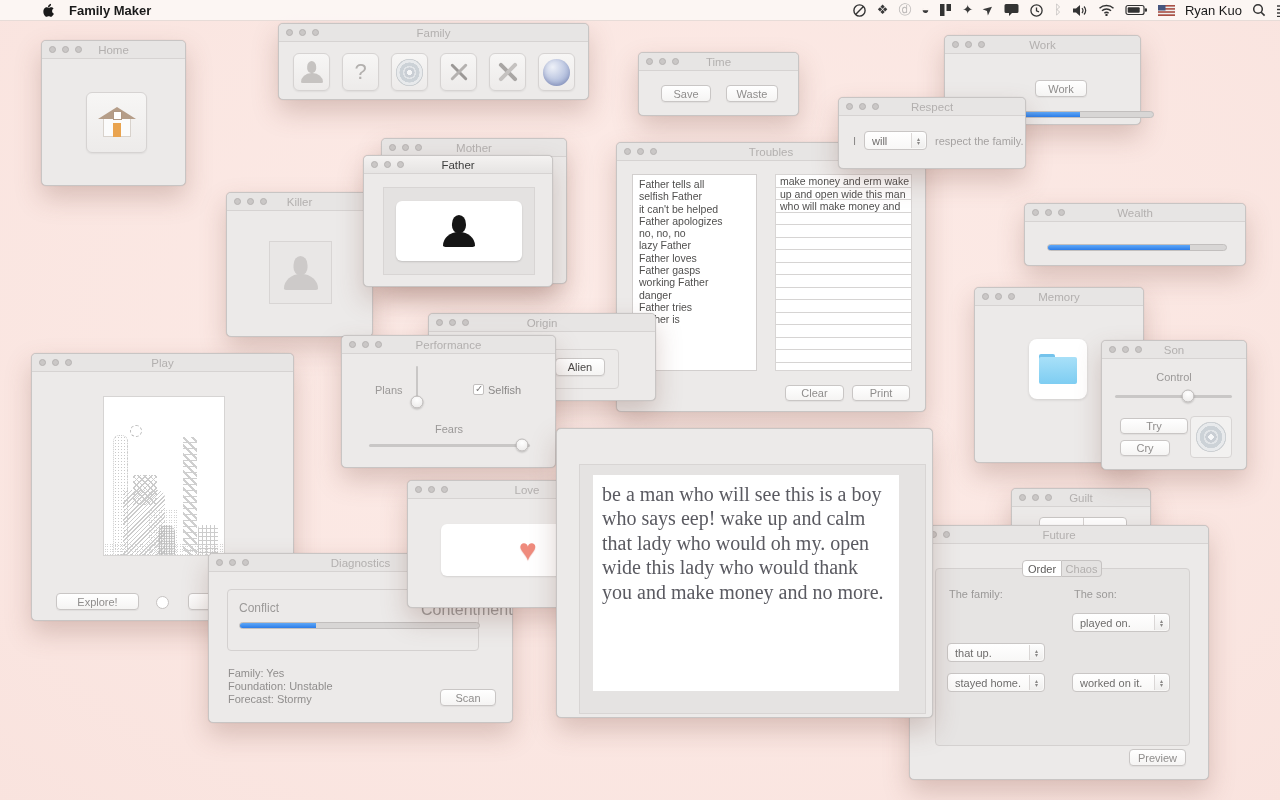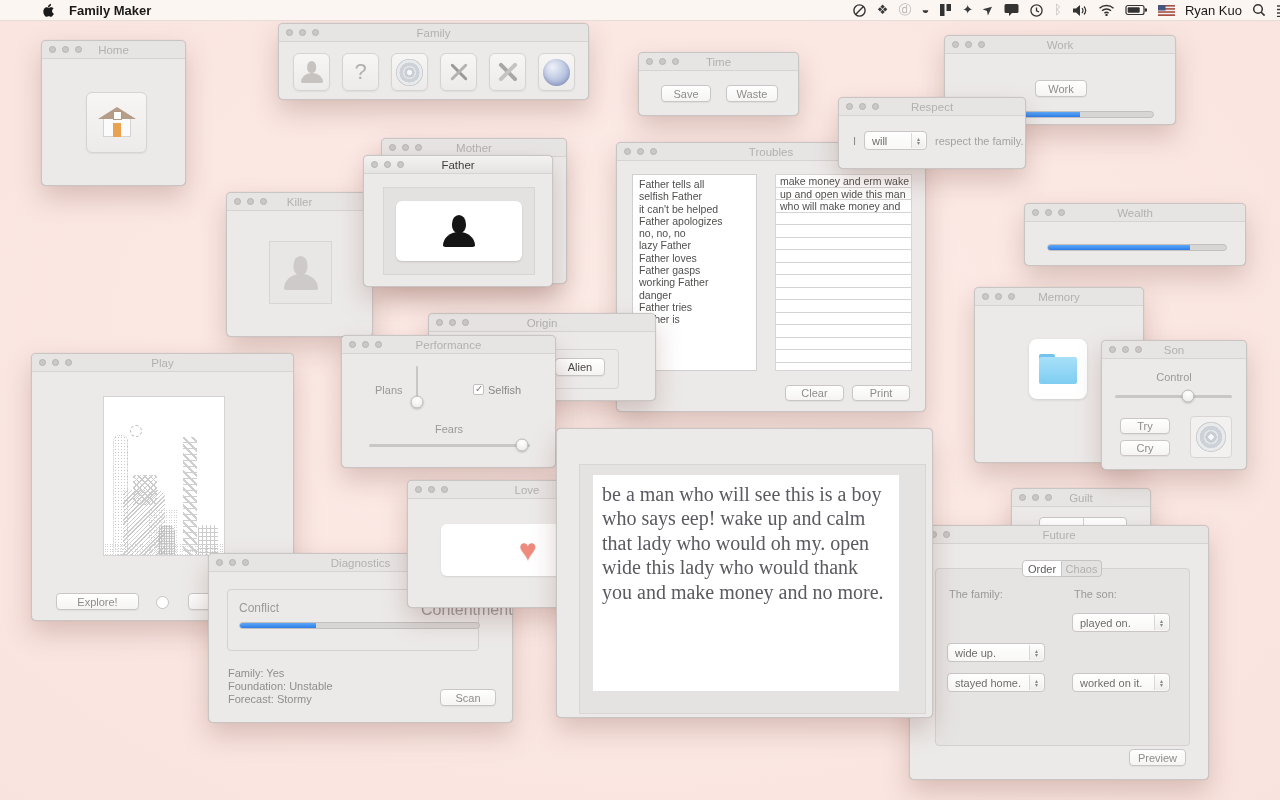--- a/index.html
+++ b/index.html
@@ -243,21 +243,21 @@
         <i class="light"></i>
         <i class="light"></i>
         <i class="light"></i>
       </span>
       <span class="title">Time</span>
     </div>
   <div class="btn" style="left:22px;top:32px;width:50px;height:17px">Save</div>
   <div class="btn" style="left:87px;top:32px;width:52px;height:17px">Waste</div>
 </div>
 
-<div class="win" style="left:928px;top:35px;width:232px;height:90px;z-index:1">
+<div class="win" style="left:928px;top:35px;width:197px;height:90px;z-index:1">
   <div class="tbar">
       <span class="lights">
         <i class="light"></i>
         <i class="light"></i>
         <i class="light"></i>
       </span>
       <span class="title">Work</span>
     </div>
   <div class="btn" style="left:90px;top:44px;width:52px;height:17px">Work</div>
   <div class="prog" style="left:24px;top:75px;width:185px;height:7px">
@@ -392,21 +392,21 @@
         <i class="light"></i>
         <i class="light"></i>
       </span>
       <span class="title">Son</span>
     </div>
   <span class="lbl" style="left:0;right:0;top:30px;text-align:center">Control</span>
   <div style="position:absolute;left:13px;top:48px;width:117px;height:14px">
     <span class="trk" style="left:0;right:0;top:6px;height:3px"></span>
     <span class="knob" style="top: 7px; left: 62%;"></span>
   </div>
-  <div class="btn" style="left:18px;top:77px;width:50px;height:16px">Try</div>
+  <div class="btn" style="left:18px;top:77px;width:68px;height:16px">Try</div>
   <div class="btn" style="left:18px;top:99px;width:50px;height:16px">Cry</div>
   <div style="position:absolute;left:88px;top:75px;width:40px;height:40px;background:#f2f1f0;border:1px solid #d8d5d4;border-radius:4px;display:flex;align-items:center;justify-content:center">
     <span class="cd" style="width:30px;height:30px"></span>
   </div>
 </div>
 
 <div class="win" style="left:412px;top:313px;width:228px;height:88px;z-index:2">
   <div class="tbar">
       <span class="lights">
         <i class="light"></i>
@@ -529,21 +529,21 @@
   <div class="gbox" style="left:25px;top:42px;width:255px;height:178px"></div>
   <div class="tab on" style="left:112px;top:34px;width:40px">Order</div>
   <div class="tab off" style="left:152px;top:34px;width:40px">Chaos</div>
   <span class="lbl" style="left:39px;top:62px">The family:</span>
   <span class="lbl" style="left:164px;top:62px">The son:</span>
   <div class="sel" style="left:162px;top:87px;width:98px;height:19px">
       <span>played on.</span>
       <span class="arr"></span>
     </div>
   <div class="sel" style="left:37px;top:117px;width:98px;height:19px">
-      <span>wide up.</span>
+      <span>that up.</span>
       <span class="arr"></span>
     </div>
   <div class="sel" style="left:37px;top:147px;width:98px;height:19px">
       <span>stayed home.</span>
       <span class="arr"></span>
     </div>
   <div class="sel" style="left:162px;top:147px;width:98px;height:19px">
       <span>worked on it.</span>
       <span class="arr"></span>
     </div>

